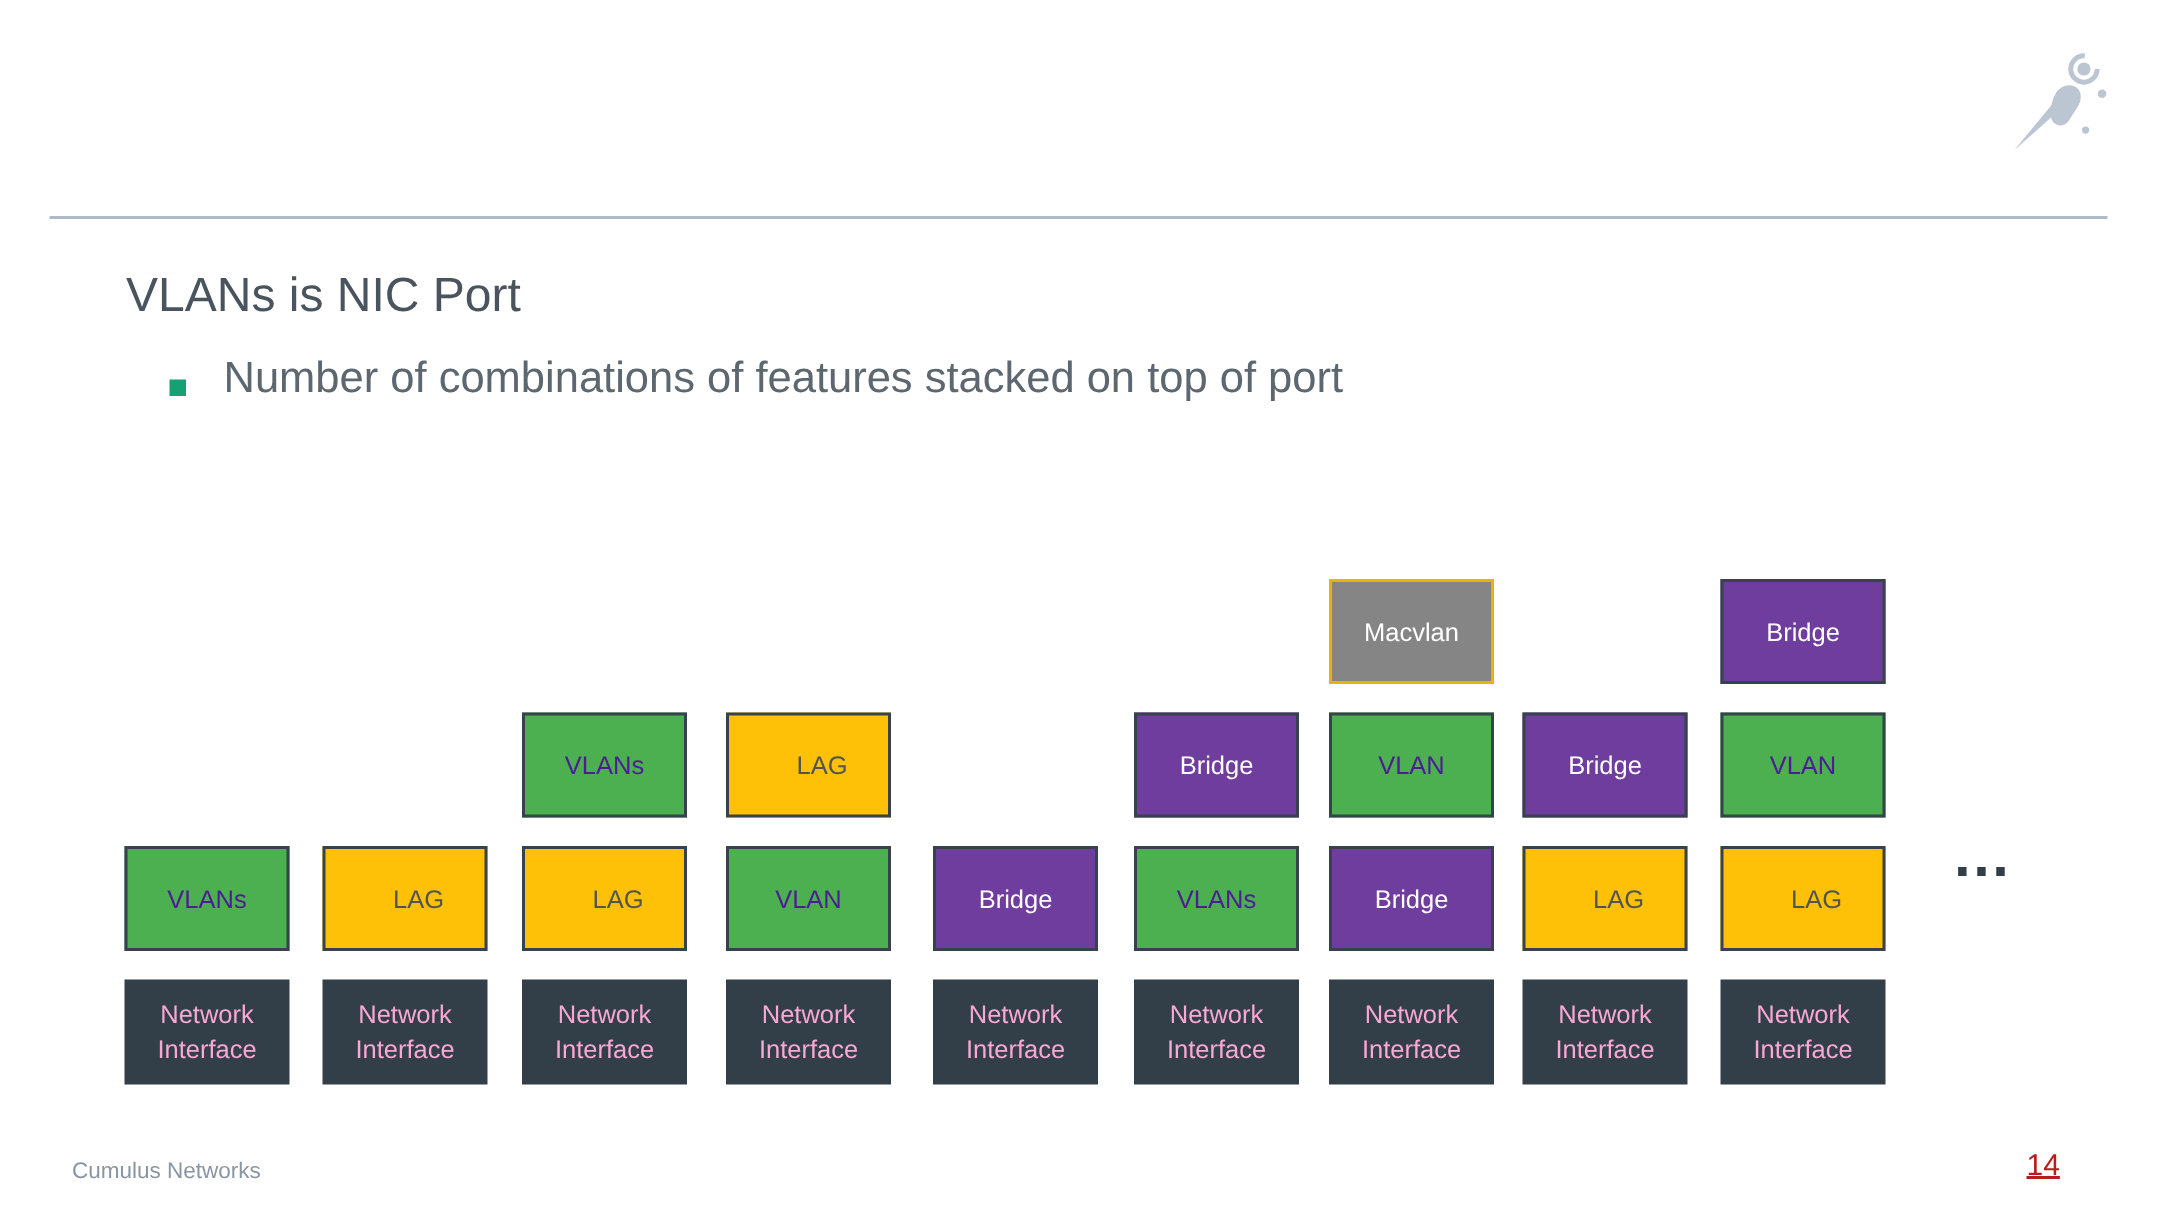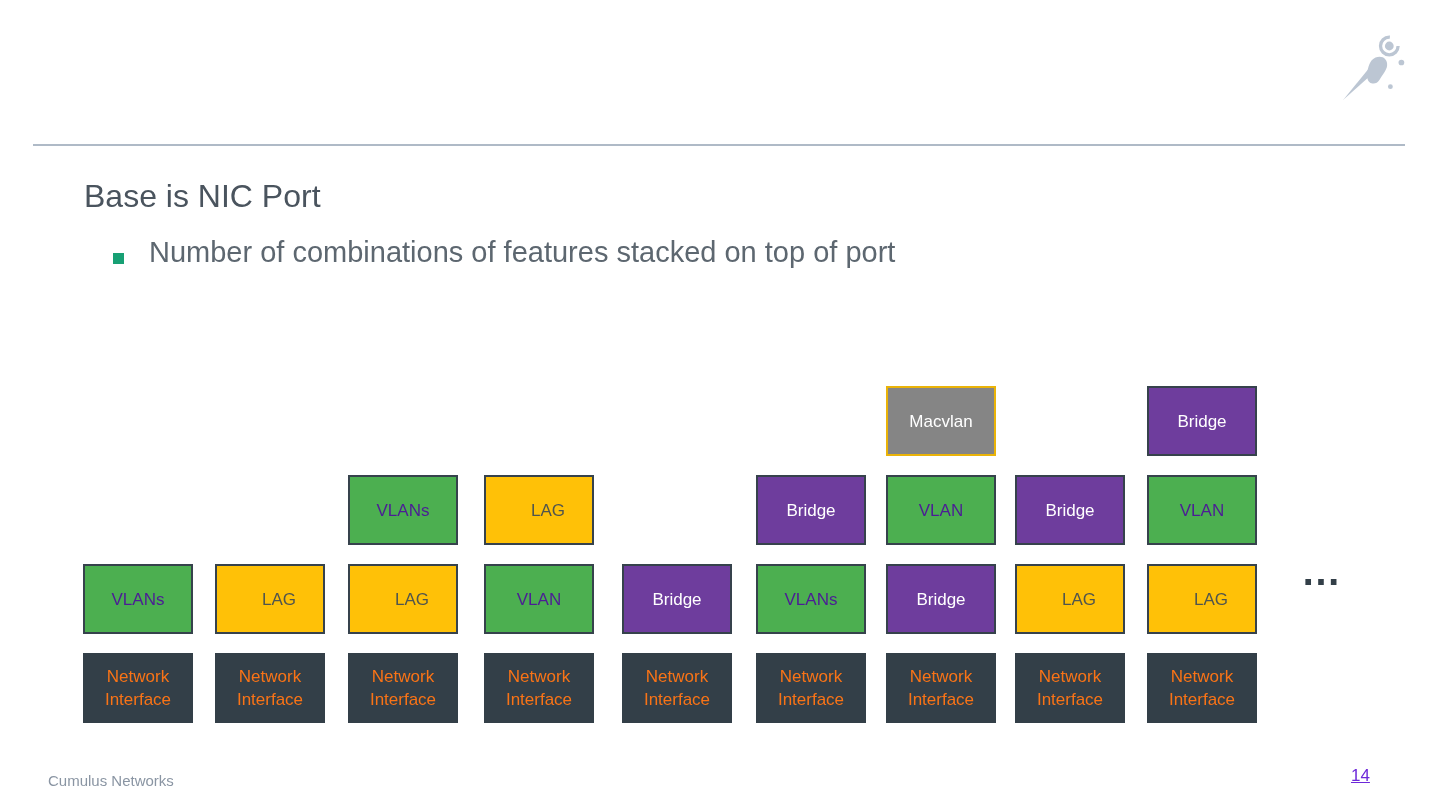--- a/index.html
+++ b/index.html
@@ -75,21 +75,21 @@
     width: 110px;
     height: 70px;
     display: flex;
     align-items: center;
     justify-content: center;
     text-align: center;
     font-size: 17px;
     line-height: 23px;
     padding: 0 6px;
   }
-  .box.dark   { background: #333F48; color: #f97316; }
+  .box.dark   { background: #333F48; color: #f9a8d4; }
   .box.green  { background: #4CAF50; color: #4c1d95; border: 2px solid #36424C; }
   .box.yellow { background: #FFC107; color: #50554E; border: 2px solid #36424C; padding-left: 24px; }
   .box.purple { background: #6E3D9D; color: #ffffff; border: 2px solid #36424C; }
   .box.gray   { background: #858585; color: #ffffff; border: 2px solid #eab308; }
 
   .ellipsis {
     position: absolute;
     left: 1301px; top: 549px;
     font-size: 40px;
     font-weight: bold;
@@ -100,22 +100,22 @@
   
   .footer-brand {
     position: absolute;
     left: 48px; top: 772px;
     font-size: 15px;
     color: #8A95A3;
   }
   .page-number {
     position: absolute;
     left: 1351px; top: 766px;
-    font-size: 17px;
-    color: #6d28d9;
+    font-size: 20px;
+    color: #b91c1c;
     text-decoration: underline;
   }
 </style>
 </head>
 <body>
 
 <div class="slide">
 
 
   <svg class="logo" viewBox="0 0 60 64" xmlns="http://www.w3.org/2000/svg">
@@ -124,21 +124,21 @@
       <path d="M27 25 C33 19 42 22 41 30 C40.5 34 37 38 34 43 C31 48 24 47 23 41 C22.3 36 24 29 27 25 Z"></path>
       <circle cx="43" cy="12" r="8" fill="none" stroke="#BCC6D3" stroke-width="3" stroke-dasharray="38 12"></circle>
       <circle cx="43" cy="12" r="4"></circle>
       <circle cx="54" cy="27" r="2.6"></circle>
       <circle cx="44" cy="49" r="2.2"></circle>
     </g>
   </svg>
 
   <div class="rule"></div>
 
-  <div class="heading">Base is NIC Port</div>
+  <div class="heading">VLANs is NIC Port</div>
 
   <div class="bullet-row">
     <span class="bullet-square"></span>
     <span class="bullet-text">Number of combinations of features stacked on top of port</span>
   </div>
 
   <div class="diagram">
 
     <div class="col" style="left:83px">
       <div class="box dark">Network Interface</div>

